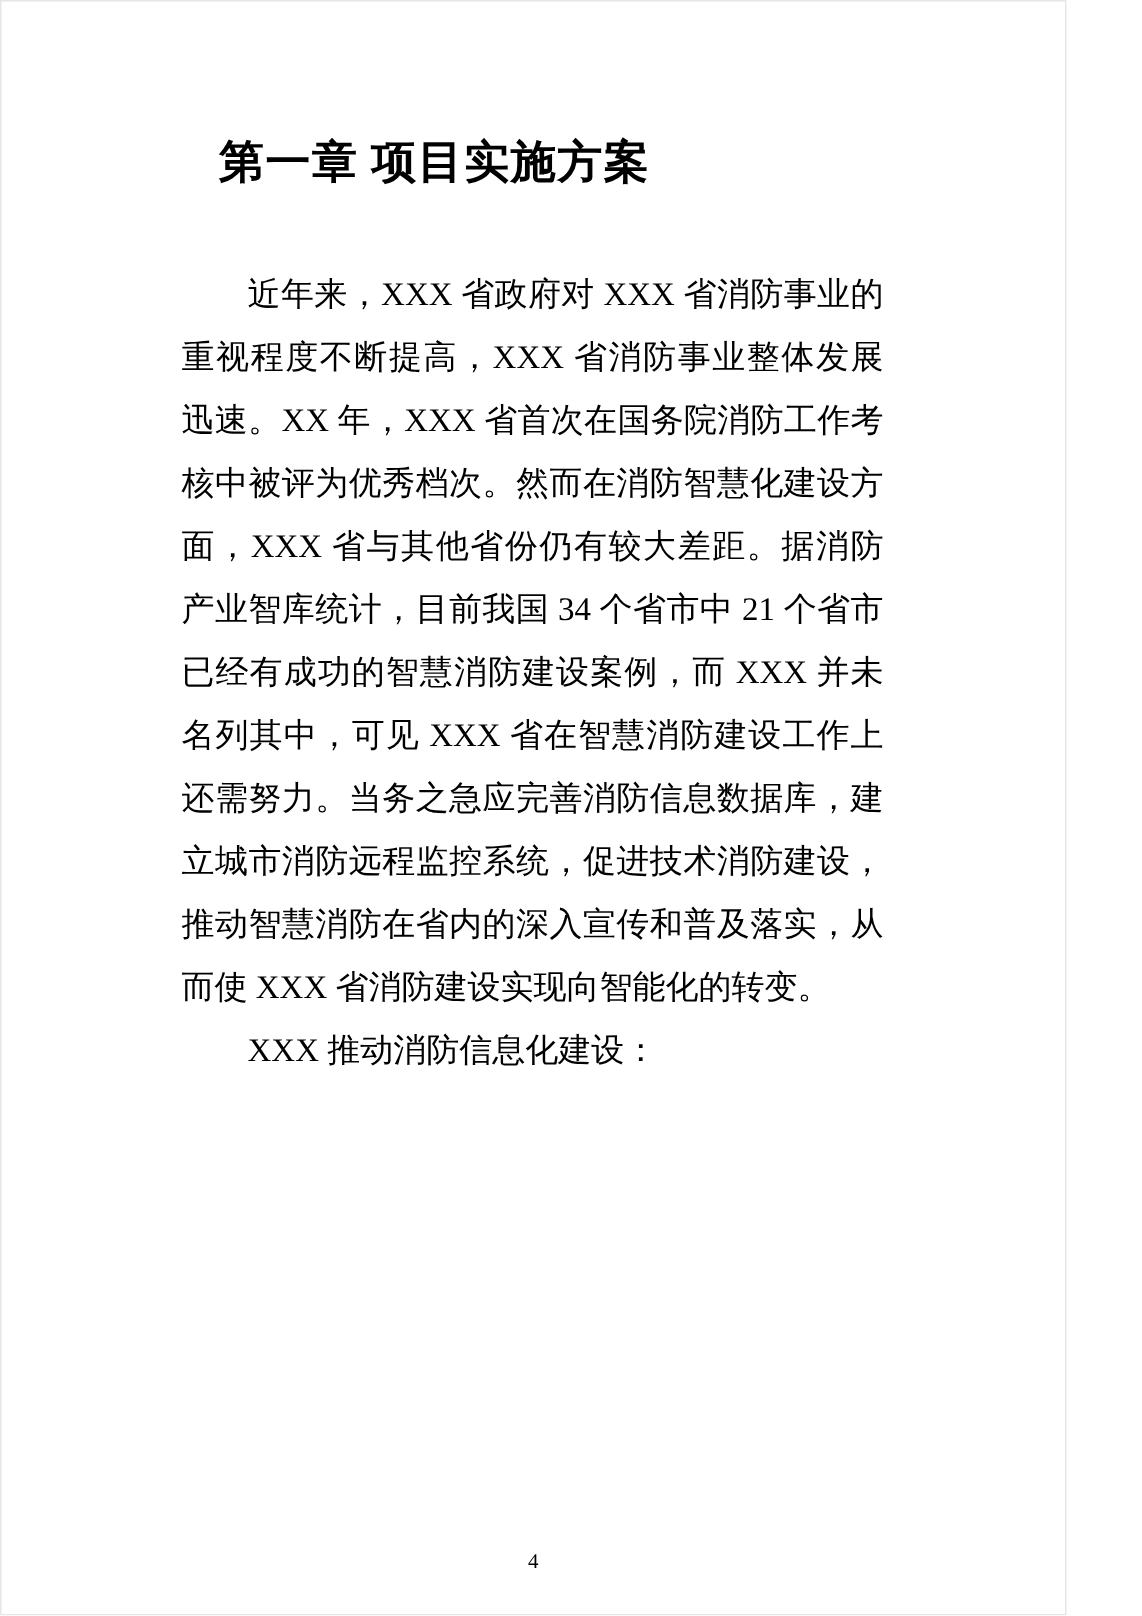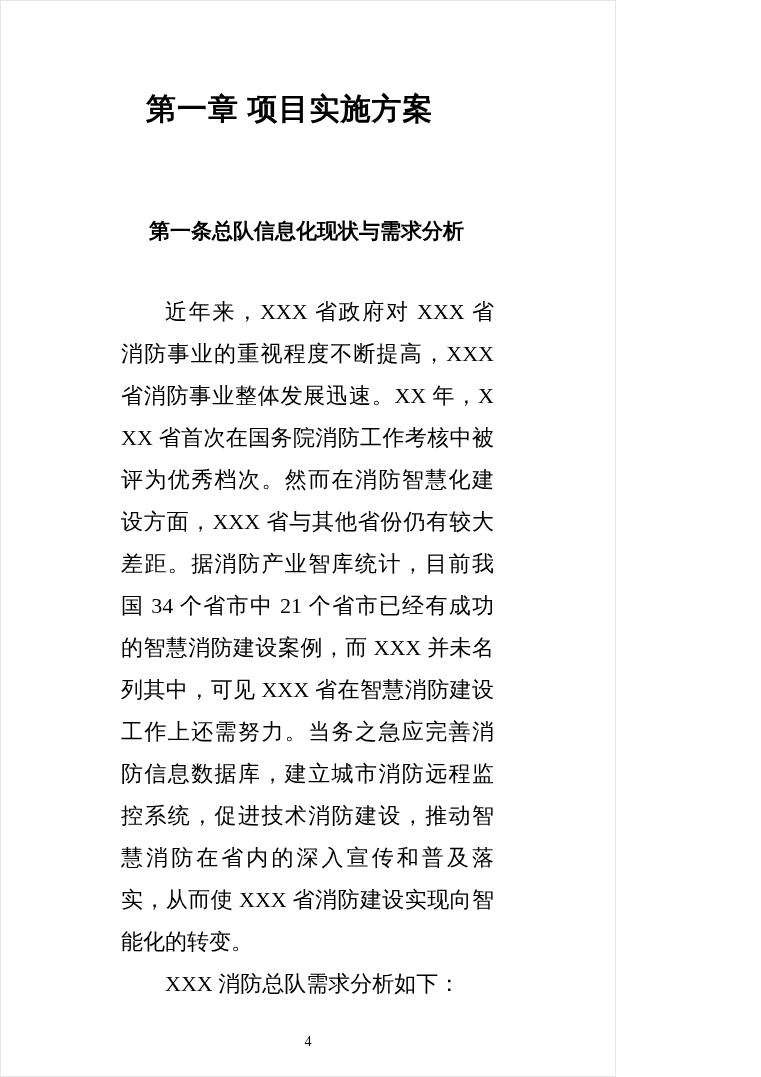--- a/index.html
+++ b/index.html
@@ -6,21 +6,21 @@
     margin: 0;
     padding: 0;
     background: #ffffff;
   }
   body {
     font-family: "Liberation Serif", "DejaVu Serif", serif;
     color: #000000;
   }
   .doc-page {
     position: relative;
-    width: 616px;
+    width: 711px;
     height: 1077px;
     box-sizing: border-box;
     background: #ffffff;
     border: 1px solid #e6e6e6;
     padding: 88px 121px 0 120px;
     overflow: hidden;
   }
   .chapter-title {
     font-size: 30px;
     font-weight: bold;
@@ -55,22 +55,21 @@
     line-height: 16px;
   }
 </style>
 </head>
 <body>
 
 <div class="doc-page">
 
   <h1 class="chapter-title">第一章 项目实施方案</h1>
 
-  <h2 class="section-heading">第一条总队信息化现状与需求分析</h2>
 
   <div class="body-text">
     <p class="body-para">近年来，XXX 省政府对 XXX 省消防事业的重视程度不断提高，XXX 省消防事业整体发展迅速。XX 年，XXX 省首次在国务院消防工作考核中被评为优秀档次。然而在消防智慧化建设方面，XXX 省与其他省份仍有较大差距。据消防产业智库统计，目前我国 34 个省市中 21 个省市已经有成功的智慧消防建设案例，而 XXX 并未名列其中，可见 XXX 省在智慧消防建设工作上还需努力。当务之急应完善消防信息数据库，建立城市消防远程监控系统，促进技术消防建设，推动智慧消防在省内的深入宣传和普及落实，从而使 XXX 省消防建设实现向智能化的转变。</p>
-    <p class="body-para">XXX 消防总队需求分析如下：</p>
+    <p class="body-para">XXX 推动消防信息化建设：</p>
   </div>
 
   <div class="page-number">4</div>
 
 </div>
 
 </body></html>

